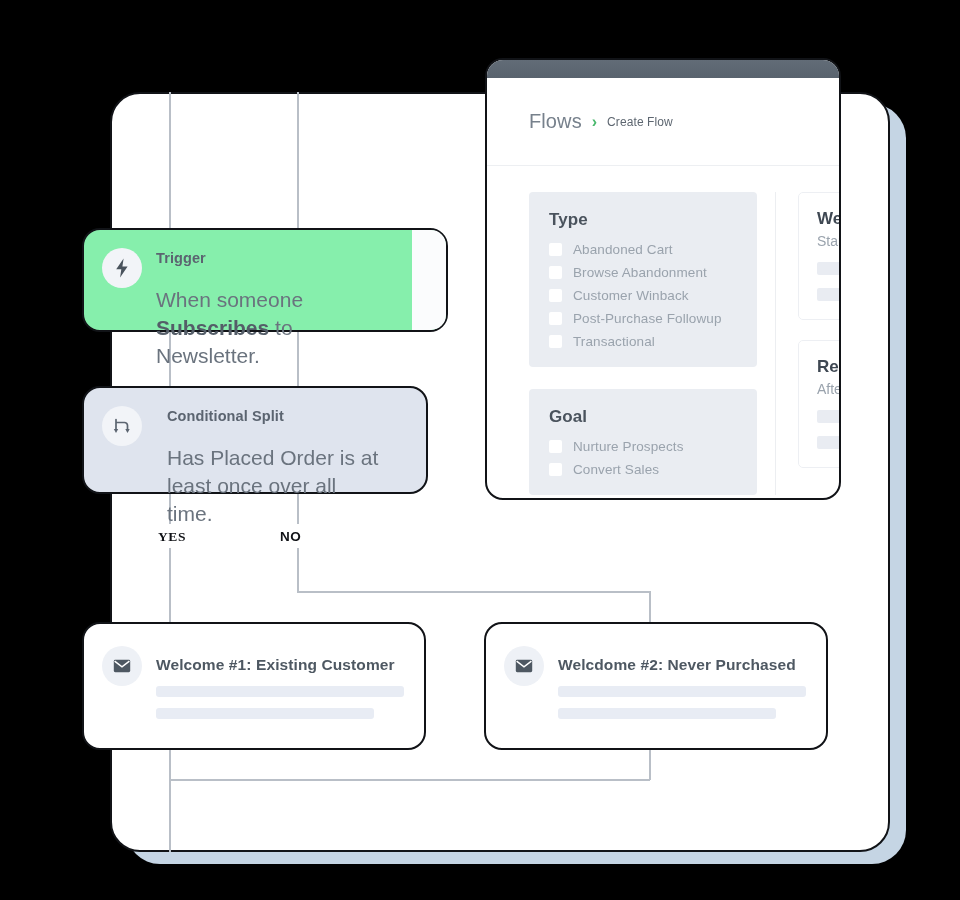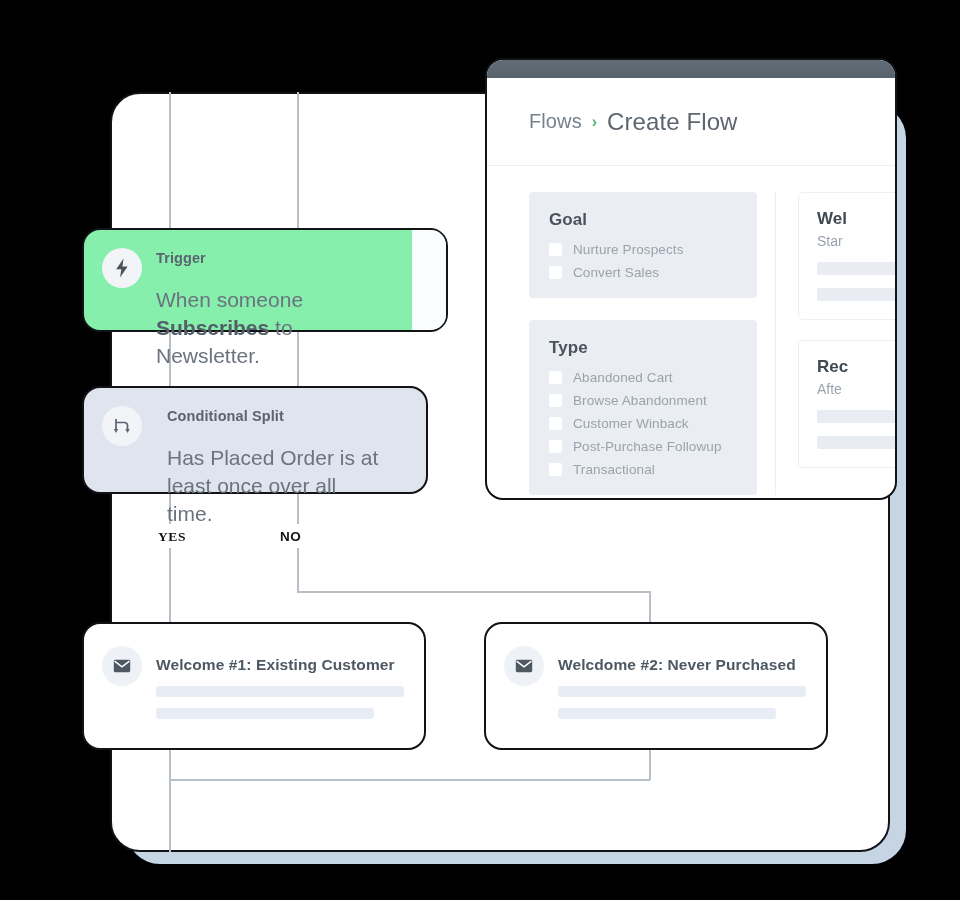--- a/index.html
+++ b/index.html
@@ -169,21 +169,21 @@
     padding: 2px 8px;
   }
   .branch-yes { left: 150px; top: 527px; font-family: Liberation Serif, serif; }
   .branch-no  { left: 272px; top: 527px; }
 
   
   .modal {
     position: absolute;
     left: 485px;
     top: 58px;
-    width: 412px;
+    width: 356px;
     height: 442px;
     background: #ffffff;
     border: 2.5px solid #111317;
     border-radius: 18px;
     box-sizing: border-box;
     overflow: hidden;
   }
 
   .modal-titlebar {
     height: 18px;
@@ -203,21 +203,21 @@
     color: #77818c;
     letter-spacing: 0.1px;
   }
   .crumb-sep {
     font-size: 16px;
     color: #49b96d;
     margin: 0 10px;
     font-weight: bold;
   }
   .crumb-current {
-    font-size: 24px;
+    font-size: 12px;
     color: #5d6670;
     letter-spacing: 0.1px;
   }
 
   .modal-body {
     display: flex;
     padding: 26px 0 0 42px;
     box-sizing: border-box;
   }
 
@@ -398,54 +398,54 @@
       <span class="crumb-root">Flows</span>
       <span class="crumb-sep">›</span>
       <span class="crumb-current">Create Flow</span>
     </div>
 
     <div class="modal-body">
 
       <div class="facet-col">
 
         <div class="facet-panel">
+          <div class="facet-heading">Type</div>
+
+          <div class="facet-option">
+            <span class="checkbox"></span>
+            <span class="facet-label">Abandoned Cart</span>
+          </div>
+          <div class="facet-option">
+            <span class="checkbox"></span>
+            <span class="facet-label">Browse Abandonment</span>
+          </div>
+          <div class="facet-option">
+            <span class="checkbox"></span>
+            <span class="facet-label">Customer Winback</span>
+          </div>
+          <div class="facet-option">
+            <span class="checkbox"></span>
+            <span class="facet-label">Post-Purchase Followup</span>
+          </div>
+          <div class="facet-option">
+            <span class="checkbox"></span>
+            <span class="facet-label">Transactional</span>
+          </div>
+        </div>
+
+        <div class="facet-panel">
           <div class="facet-heading">Goal</div>
 
           <div class="facet-option">
             <span class="checkbox"></span>
             <span class="facet-label">Nurture Prospects</span>
           </div>
           <div class="facet-option">
             <span class="checkbox"></span>
             <span class="facet-label">Convert Sales</span>
-          </div>
-        </div>
-
-        <div class="facet-panel">
-          <div class="facet-heading">Type</div>
-
-          <div class="facet-option">
-            <span class="checkbox"></span>
-            <span class="facet-label">Abandoned Cart</span>
-          </div>
-          <div class="facet-option">
-            <span class="checkbox"></span>
-            <span class="facet-label">Browse Abandonment</span>
-          </div>
-          <div class="facet-option">
-            <span class="checkbox"></span>
-            <span class="facet-label">Customer Winback</span>
-          </div>
-          <div class="facet-option">
-            <span class="checkbox"></span>
-            <span class="facet-label">Post-Purchase Followup</span>
-          </div>
-          <div class="facet-option">
-            <span class="checkbox"></span>
-            <span class="facet-label">Transactional</span>
           </div>
         </div>
 
       </div>
 
       <div class="preview-col">
         <div class="preview-card">
           <div class="preview-title">Wel</div>
           <div class="preview-sub">Star</div>
           <div class="preview-bar"></div>

